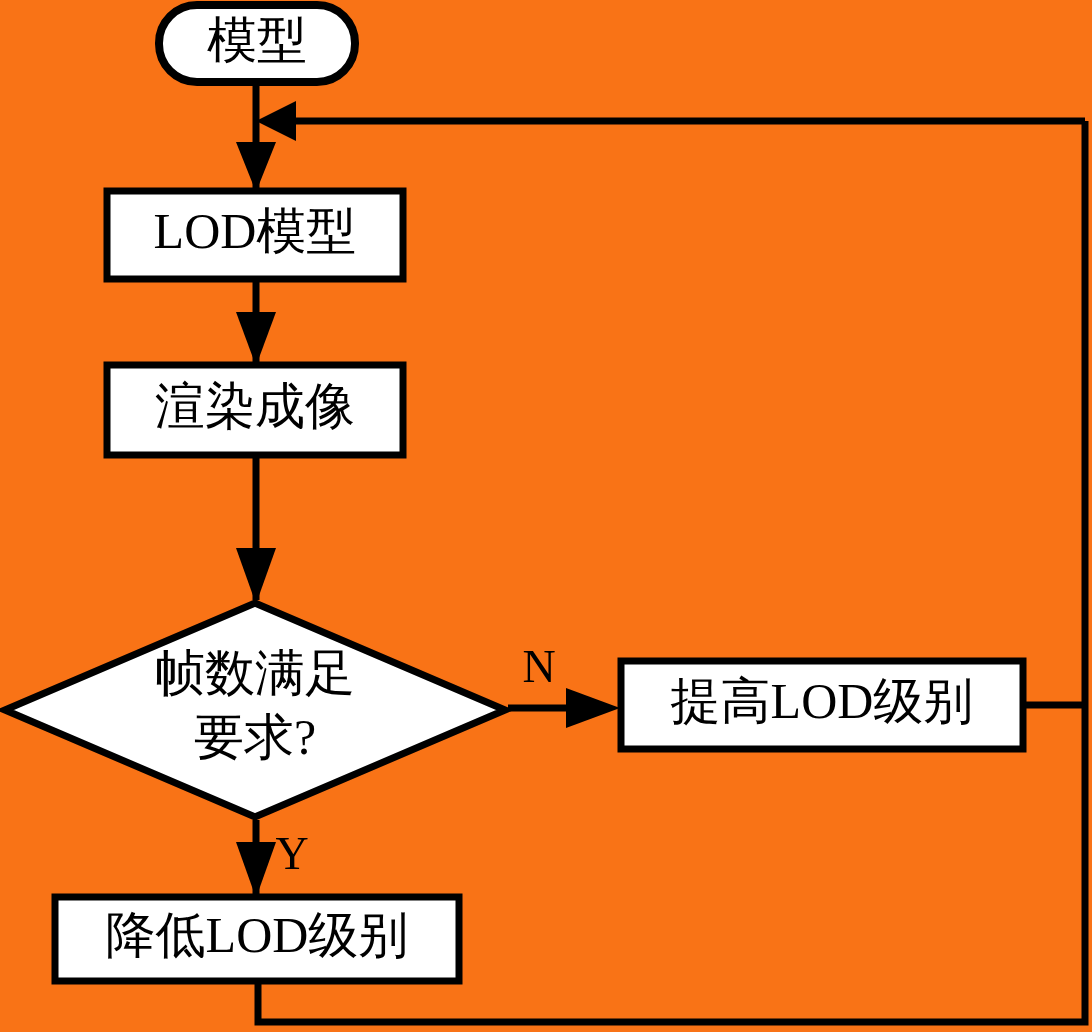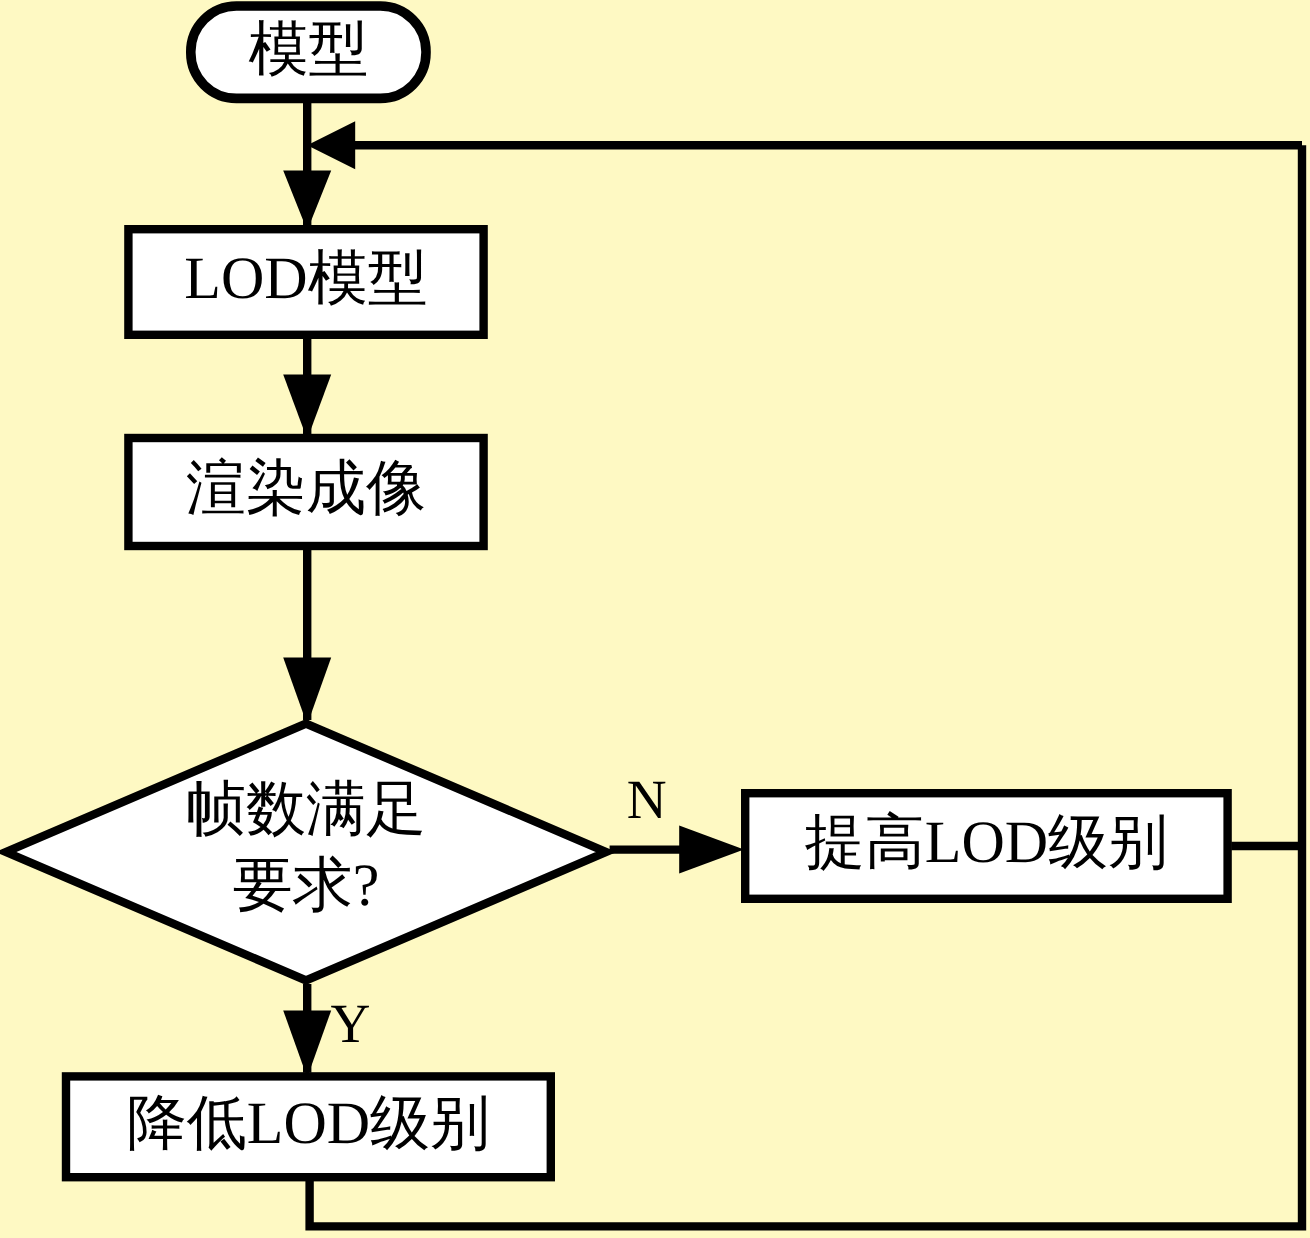--- a/index.html
+++ b/index.html
@@ -11,21 +11,21 @@
   body {
     width: 1092px;
     height: 1032px;
     font-family: "Liberation Serif", "DejaVu Serif", serif;
     overflow: hidden;
   }
   #flowchart-root {
     position: relative;
     width: 1092px;
     height: 1032px;
-    background: #fef9c3;
+    background: #f97316;
   }
   svg.diagram-canvas {
     display: block;
     width: 1092px;
     height: 1032px;
   }
   .node-shape {
     fill: #ffffff;
     stroke: #000000;
     stroke-width: 7;

